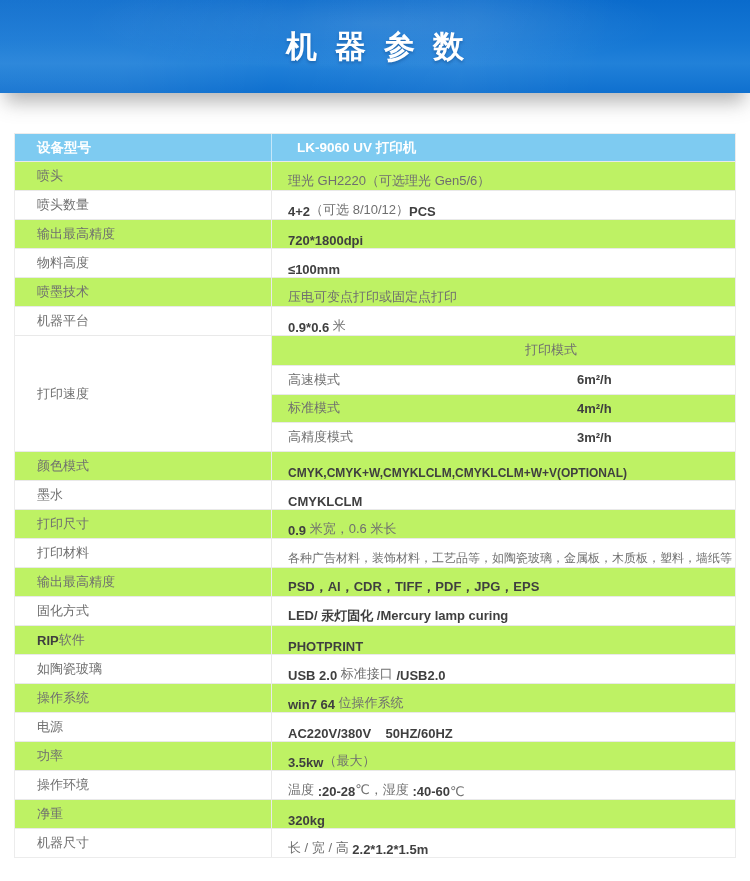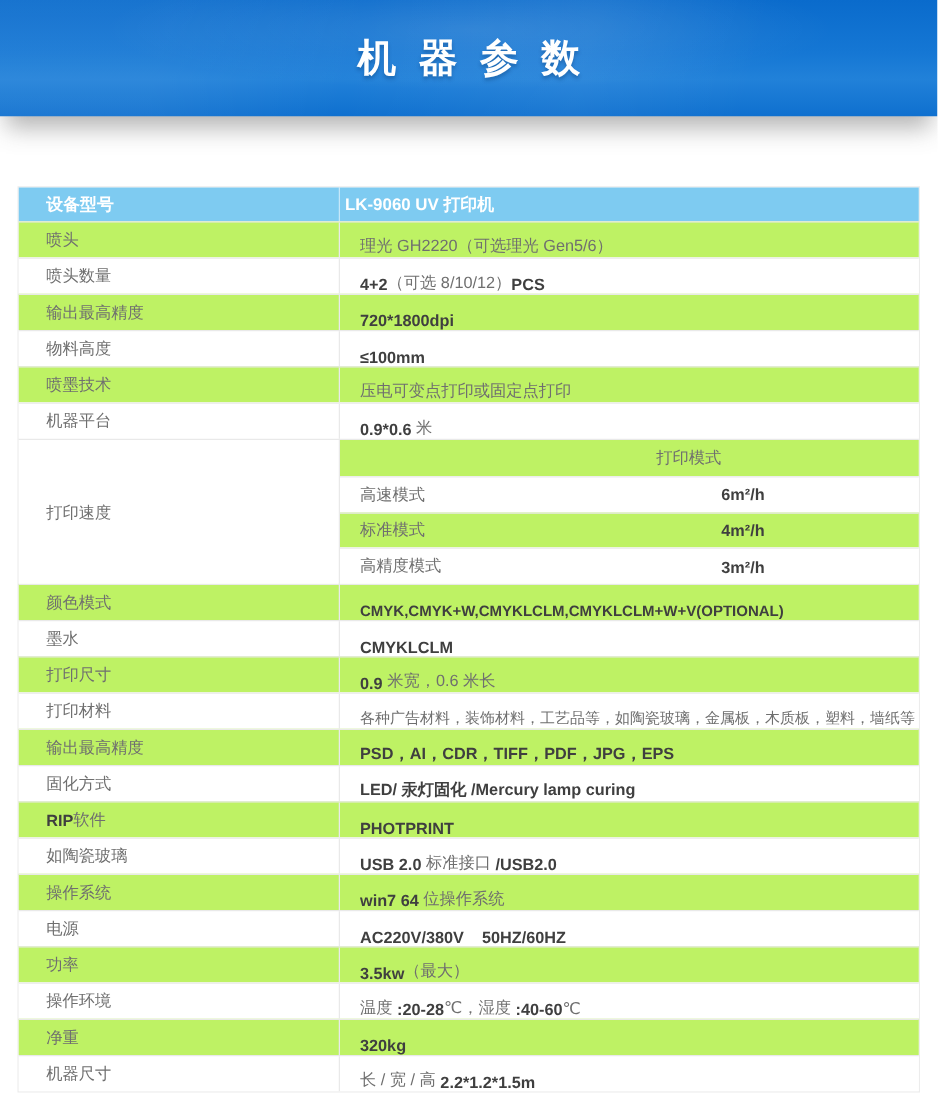--- a/index.html
+++ b/index.html
@@ -24,40 +24,40 @@
     text-align: center;
     color: #ffffff;
     font-size: 31px;
     font-weight: bold;
     letter-spacing: 0.58em;
     text-indent: 0.58em;
     text-shadow: 0 2px 3px rgba(0,40,90,0.30);
   }
   
   .spec-table {
-    margin: 56px 14px 0 14px;
+    margin: 40px 14px 0 14px;
     border: 1px solid #ececec;
     font-size: 13px;
   }
   .thead {
     display: flex;
     height: 27px;
     background: #7ecbf1;
     color: #ffffff;
     font-weight: bold;
     font-size: 13.5px;
   }
   .thead .h-label {
     flex: 0 0 256px;
     padding-left: 22px;
     display: flex; align-items: center;
   }
   .thead .h-value {
     flex: 1;
-    padding-left: 4px;
+    padding-left: 25px;
     border-left: 1px solid rgba(255,255,255,0.55);
     display: flex; align-items: center;
   }
   .row {
     display: flex;
     height: 29px;
     border-top: 1px solid #e9e9e9;
   }
   .row.group { height: 116px; }
   .row .label {

